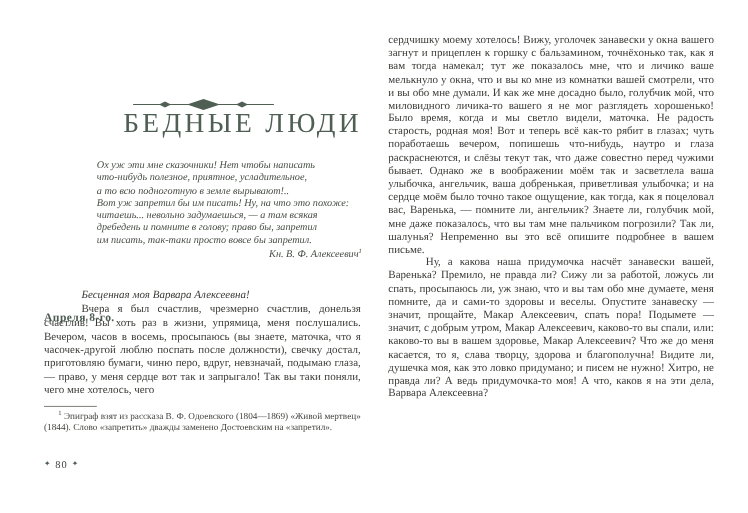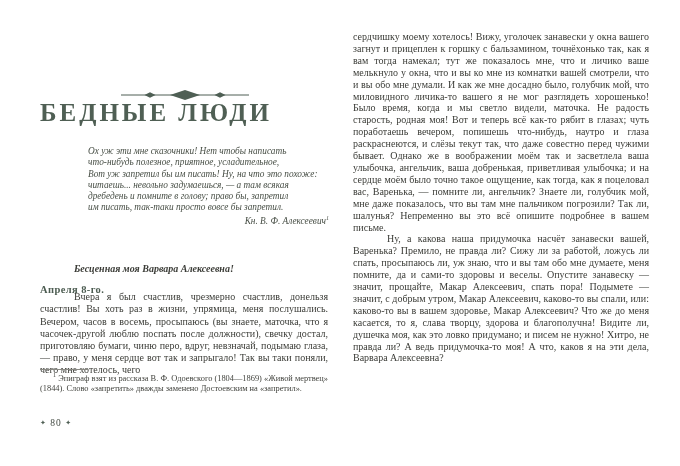--- a/index.html
+++ b/index.html
@@ -11,22 +11,22 @@
     overflow:hidden;
     position:relative;
   }
   .spread{position:absolute;inset:0;}
 
   
   .left-page{position:absolute;left:40px;top:0;width:289px;height:466px;}
   .ornament{position:absolute;top:89px;left:0;width:100%;text-align:center;line-height:0;}
   .chapter-title{
     position:absolute;top:99px;left:0;width:100%;
-    text-align:left;
-    font-size:25px;font-weight:bold;
+    text-align:right;
+    font-size:25px;font-weight:normal;
     letter-spacing:3px;
     color:#4f5f54;
     margin:0;
   }
   .epigraph{
     position:absolute;top:146px;left:48px;right:0;
     font-style:italic;
     font-size:9.3px;line-height:11.3px;
     color:#474e45;
   }
@@ -46,22 +46,21 @@
     margin-top:36px;
   }
   .letter-start{
     position:absolute;top:263px;left:0;right:1px;
     font-size:10px;line-height:12.2px;
     text-align:justify;
   }
   .salutation{
     font-style:italic;
     text-indent:34px;
-    margin:0 0 16px 0;
-    font-weight:bold;
+    margin:0 0 1px 0;
   }
   .body-par{margin:0;text-indent:34px;}
   .body-par.no-indent{text-indent:0;}
   .footnote{
     position:absolute;top:369px;left:0;right:1px;
     font-size:8.4px;line-height:10.3px;
     text-align:justify;
     color:#3f403b;
   }
   .footnote-rule{
@@ -101,20 +100,21 @@
         <polygon points="31,3.2 36.5,6 31,8.8 25.5,6" fill="#4f5f54"></polygon>
         <polygon points="101,3.2 106.5,6 101,8.8 95.5,6" fill="#4f5f54"></polygon>
       </svg>
     </div>
 
     <h1 class="chapter-title">БЕДНЫЕ ЛЮДИ</h1>
 
     <div class="epigraph">
       <div class="epigraph-line">Ох уж эти мне сказочники! Нет чтобы написать</div>
       <div class="epigraph-line">что-нибудь полезное, приятное, усладительное,</div>
+      <div class="epigraph-line">а то всю подноготную в земле вырывают!..</div>
       <div class="epigraph-line">Вот уж запретил бы им писать! Ну, на что это похоже:</div>
       <div class="epigraph-line">читаешь... невольно задумаешься, — а там всякая</div>
       <div class="epigraph-line">дребедень и помните в голову; право бы, запретил</div>
       <div class="epigraph-line">им писать, так-таки просто вовсе бы запретил.</div>
       <div class="epigraph-attribution"><span>Кн. В. Ф. Алексеевич</span><sup>1</sup></div>
     </div>
 
     <div class="letter-date">Апреля 8-го.</div>
 
     <div class="letter-start">

